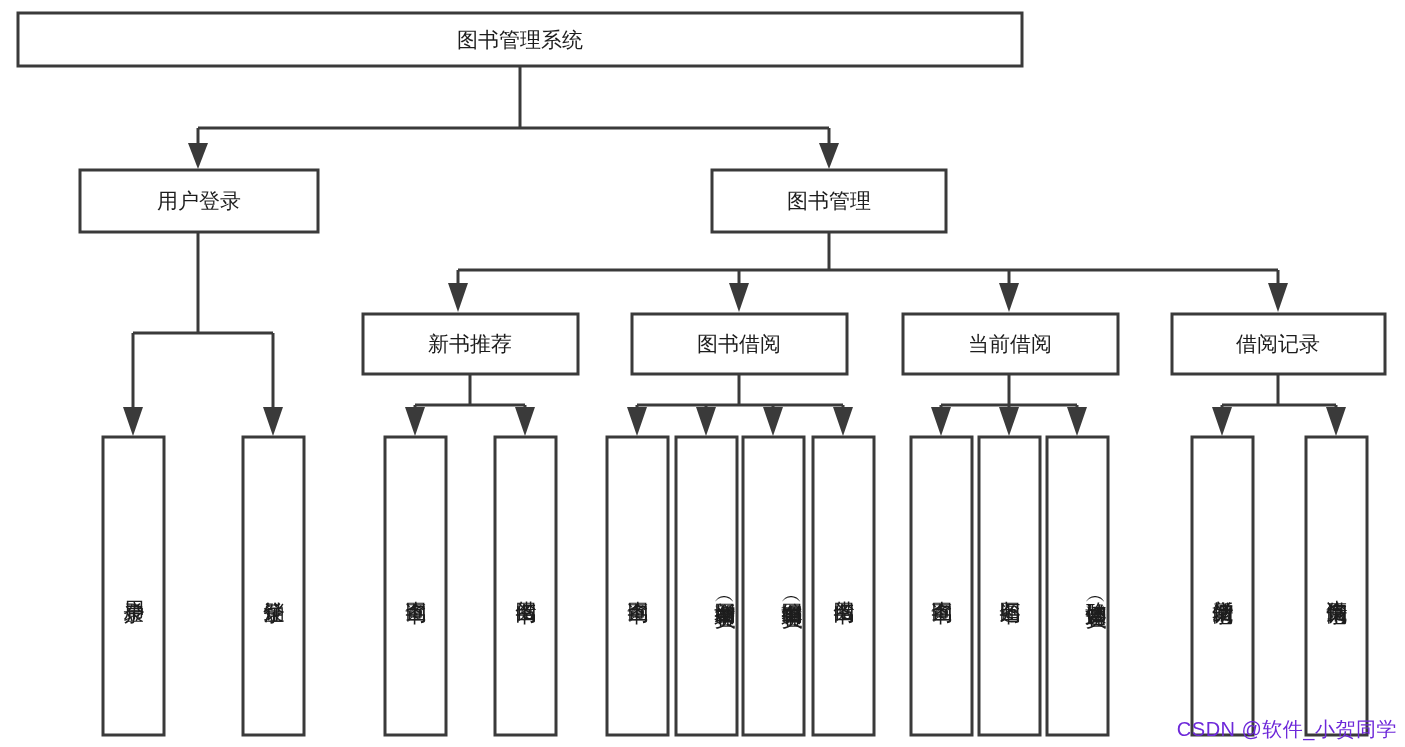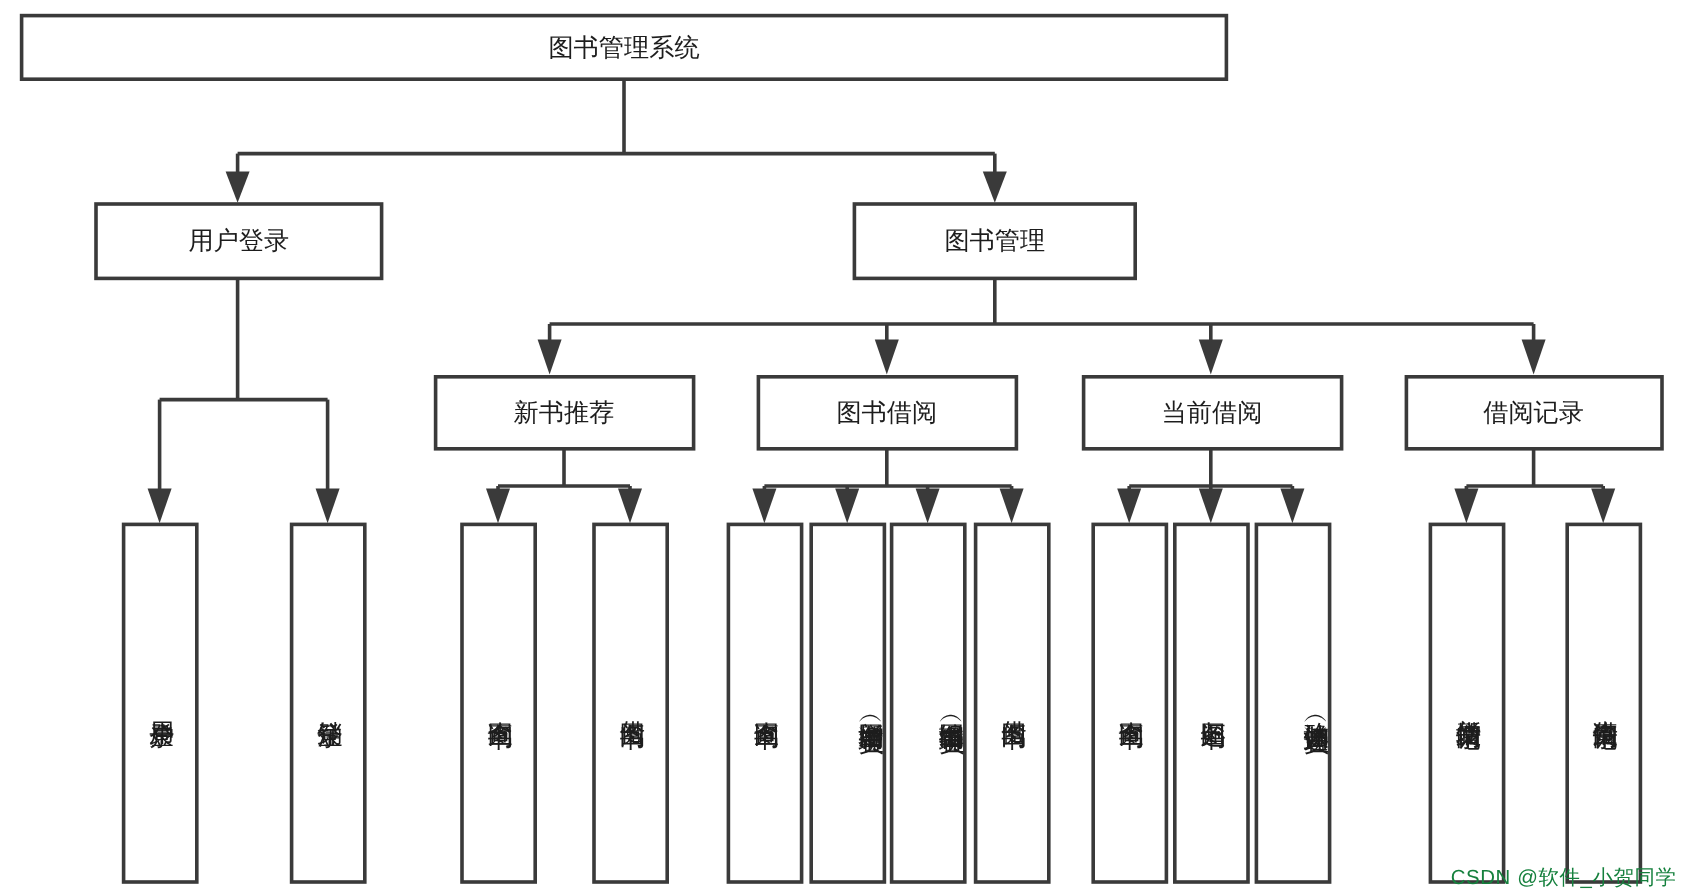--- a/index.html
+++ b/index.html
@@ -62,22 +62,22 @@
     color: #1d1d1d;
     letter-spacing: 1px;
     white-space: nowrap;
     pointer-events: none;
   }
   .watermark {
     position: absolute;
     right: 8px;
     bottom: 4px;
     font-family: "Liberation Sans", "DejaVu Sans", sans-serif;
-    font-size: 17px;
-    color: #15803d;
+    font-size: 20px;
+    color: #6d28d9;
     letter-spacing: 0.5px;
     white-space: nowrap;
   }
 </style>
 </head>
 <body>
 
 <div id="diagram-root">
 
   <svg id="tree-svg" viewBox="0 0 1405 747">

